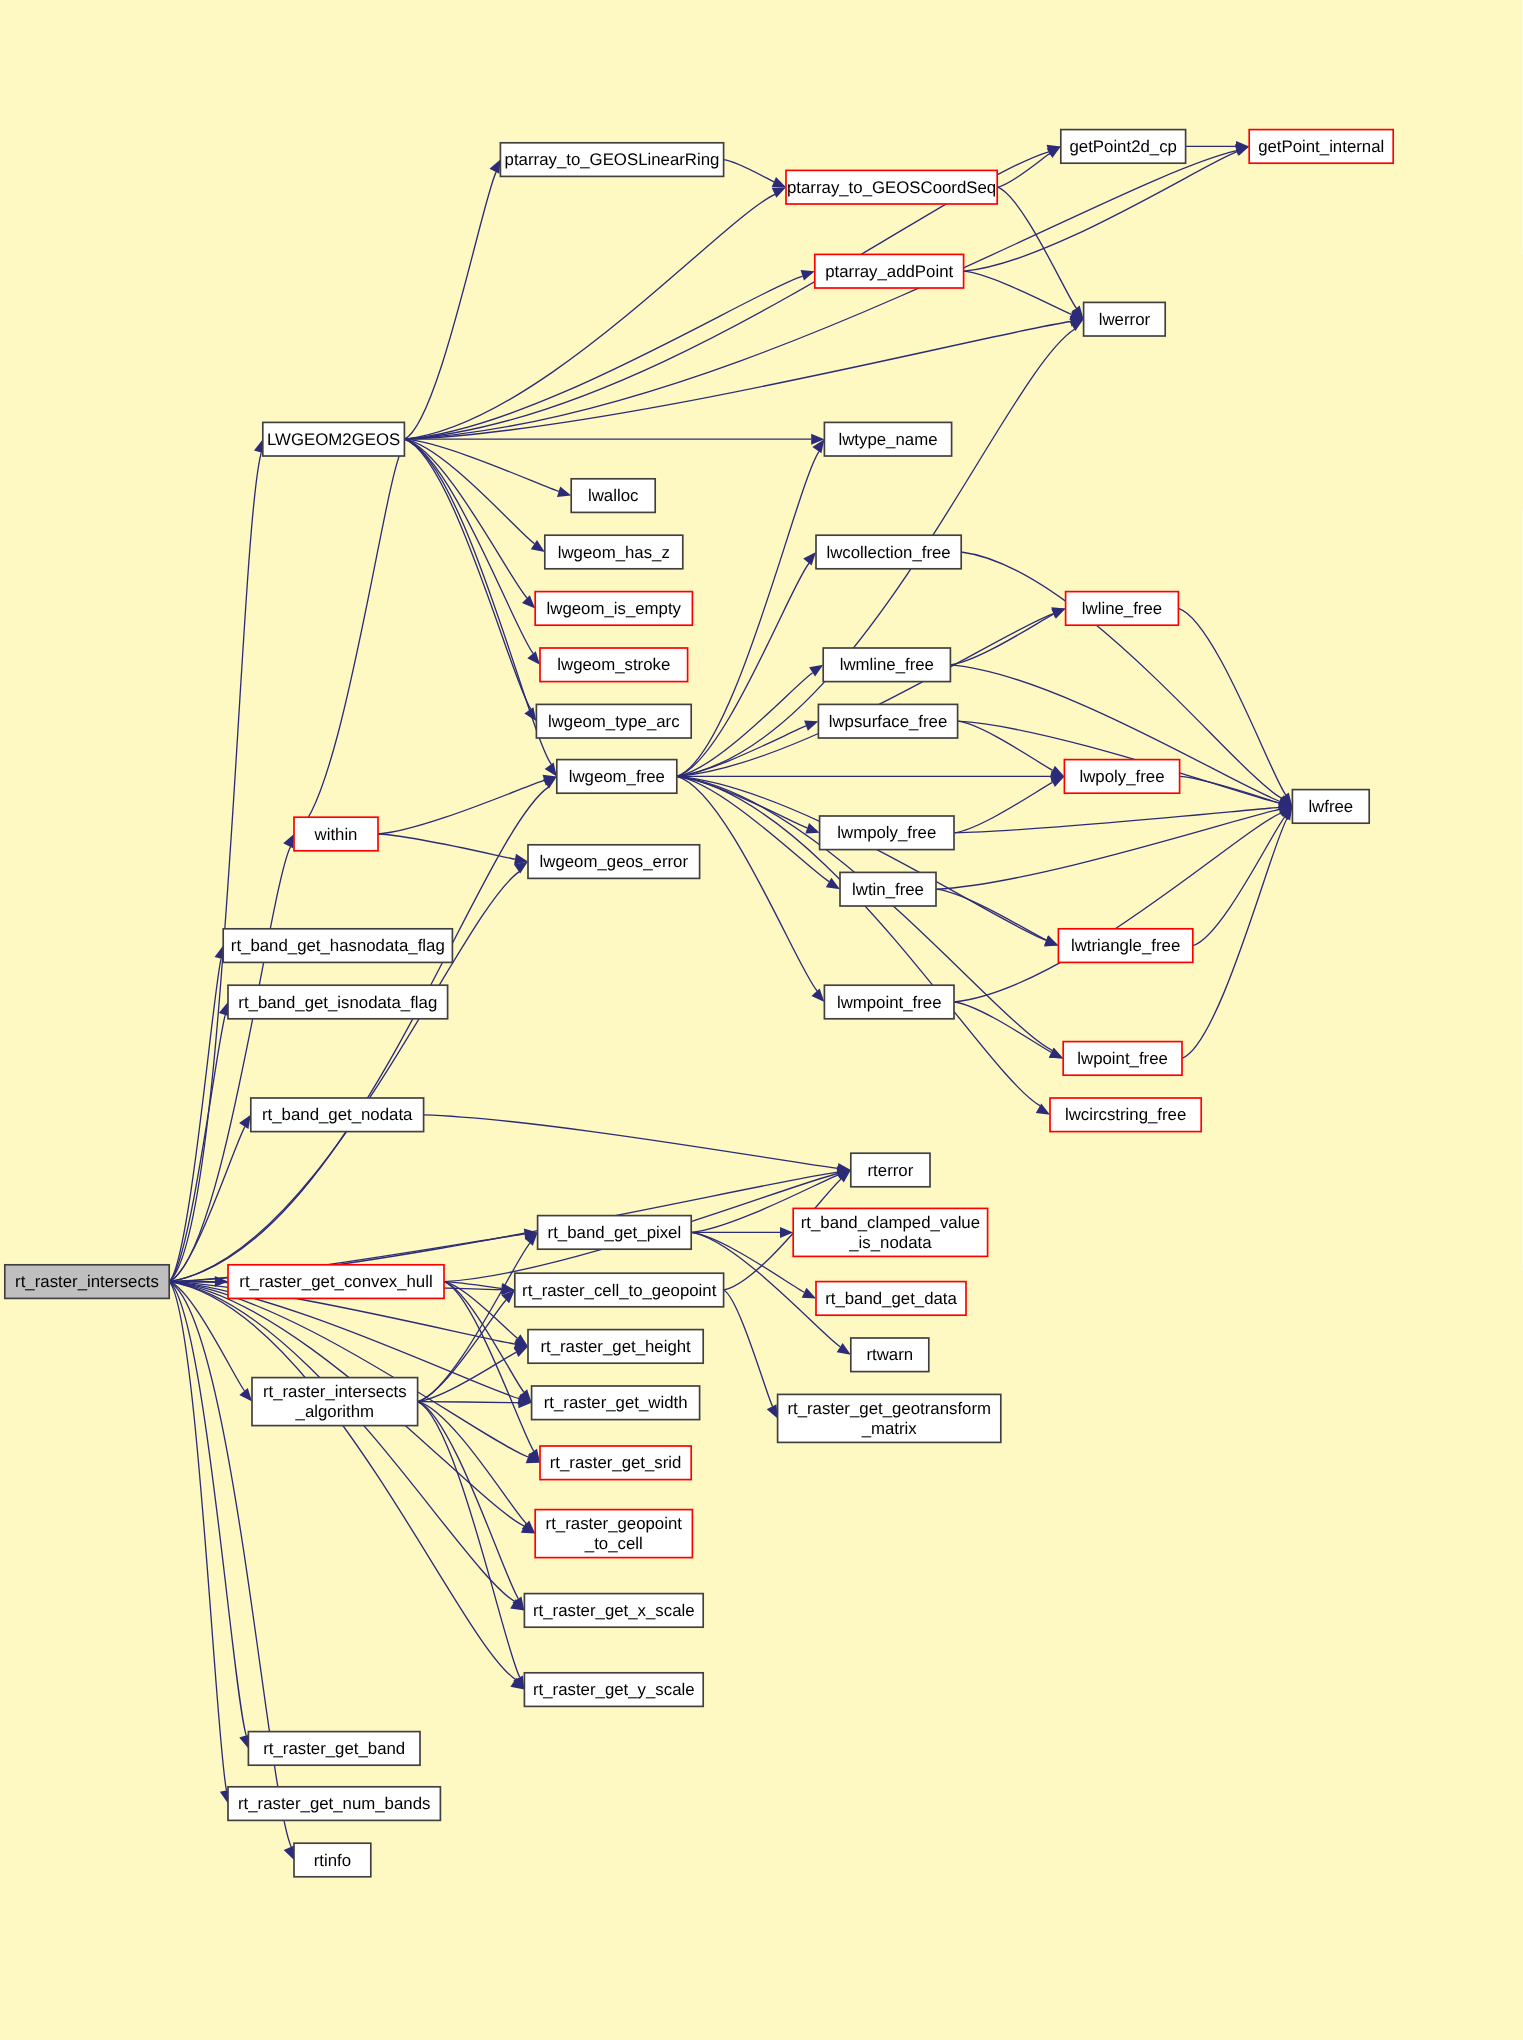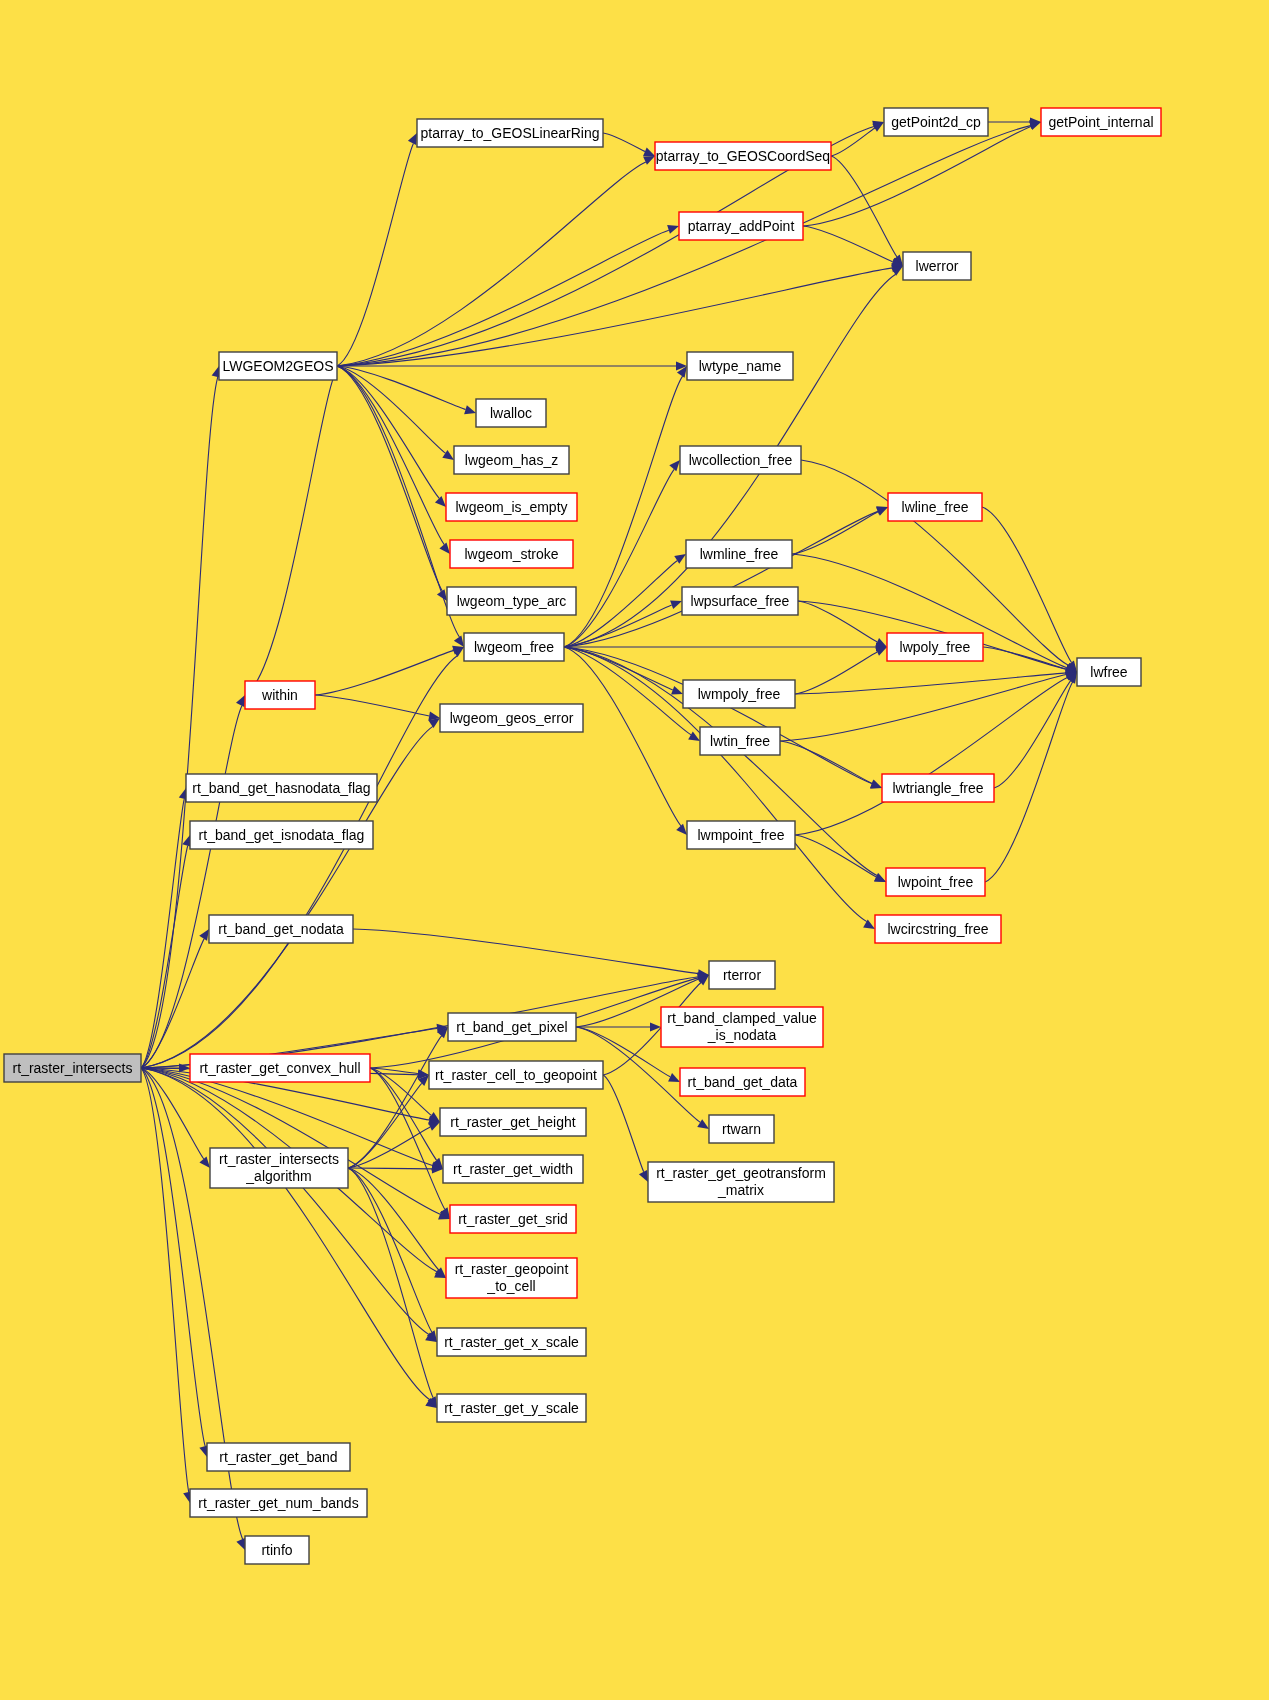--- a/index.html
+++ b/index.html
@@ -7,21 +7,21 @@
     padding: 0;
     background: #ffffff;
   }
   body {
     font-family: "Liberation Sans", sans-serif;
   }
   #graph-wrap {
     position: relative;
     width: 1269px;
     height: 1700px;
-    background: #fde047;
+    background: #fef9c3;
     overflow: hidden;
   }
   svg#callgraph {
     display: block;
     width: 1269px;
     height: 1700px;
   }
   .edge {
     fill: none;
     stroke: #2b2b77;

